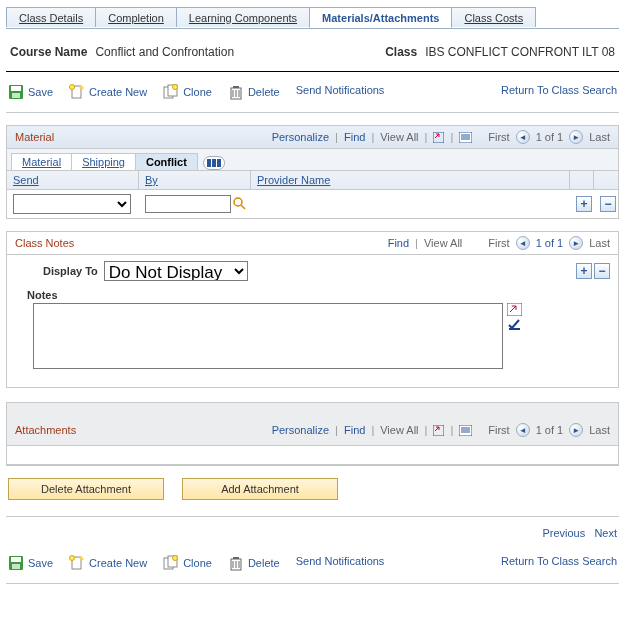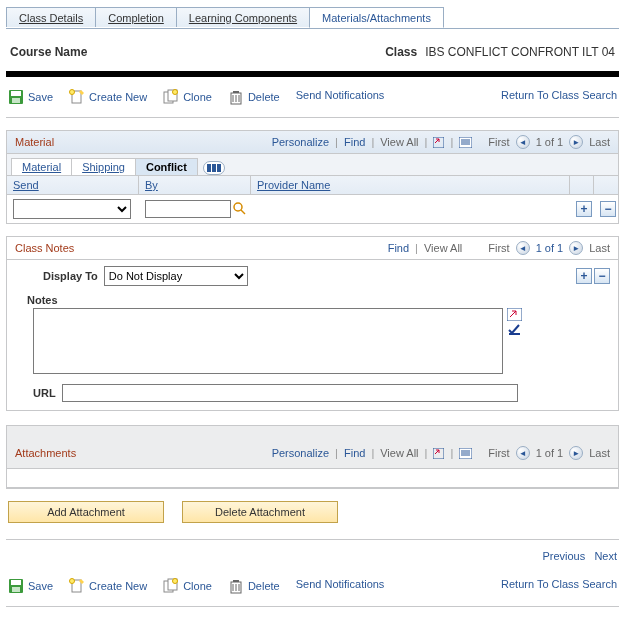--- a/index.html
+++ b/index.html
@@ -27,31 +27,31 @@
     background: linear-gradient(#f3f7fb,#e4edf6);
     padding: 4px 12px 3px;
     margin-right: -1px;
     cursor: pointer;
     position: relative;
   }
   .tab.active {
     background: #fff;
     border-bottom: 1px solid #fff;
     margin-bottom: -1px;
-    font-weight: normal;
+    font-weight: bold;
     color: #2b5797;
   }
   .tab span { text-decoration: underline; }
   .tab .nl { text-decoration: none; }
   
   
   .hdr-row {
     display: flex;
     padding: 16px 4px 12px;
-    border-bottom: 6px solid #000000;
+    border-bottom: 1px solid #000000;
     align-items: center;
     font-size: 12px;
   }
   .hdr-lbl { font-weight: bold; padding-right: 8px; }
   .hdr-val { }
   .hdr-spacer { flex: 1; }
   
   
   .toolbar {
     display: flex;
@@ -141,21 +141,21 @@
   .col-act { width:24px; text-align:center; text-decoration:none;}
   
   .grid-row {
     display:flex;
     align-items:center;
     padding:4px 0;
   }
   .grid-cell { padding:0 6px; }
   
   select, input[type=text], textarea {
-    font-family:inherit; font-size:11px;
+    font-family:inherit; font-size:17px;
     border:1px solid #7a7a7a; background:#fff;
   }
   select.type-sel { width:118px; height:20px; }
   input.by-inp { width:86px; height:18px; }
   
   .sq-btn {
     width:16px; height:16px; border:1px solid #7a9ac0;
     background:linear-gradient(#fff,#d7e5f3);
     display:inline-flex; align-items:center; justify-content:center;
     cursor:pointer; font-size:12px; color:#2b5797; font-weight:bold;
@@ -215,27 +215,29 @@
   .small-sq-icon { width:11px; height:11px; display:inline-block; vertical-align:middle;}
 </style>
 </head>
 <body>
 
 <div class="tabstrip">
   <div class="tab"><span>Class Details</span></div>
   <div class="tab"><span>Completion</span></div>
   <div class="tab"><span>Learning Components</span></div>
   <div class="tab active"><span class="nl">Materials/Attachments</span></div>
+  <div class="tab"><span>Class Costs</span></div>
 </div>
 
 <div class="hdr-row">
   <span class="hdr-lbl">Course Name</span>
+  <span class="hdr-val">Conflict and Confrontation</span>
   <span class="hdr-spacer"></span>
   <span class="hdr-lbl">Class</span>
-  <span class="hdr-val">IBS CONFLICT CONFRONT ILT 04</span>
+  <span class="hdr-val">IBS CONFLICT CONFRONT ILT 08</span>
 </div>
 
 <div class="toolbar">
   <a class="tb-btn">
     <span class="tb-icon">
       <svg width="16" height="16">
           <rect x="1" y="1" width="14" height="14" fill="#3c9a3c" rx="1"></rect>
           <rect x="3" y="2" width="10" height="5" fill="#fff"></rect>
           <rect x="4" y="9" width="8" height="5" fill="#c7e6c7"></rect>
         </svg>
@@ -383,24 +385,20 @@
       <svg width="15" height="13">
           <rect x="0" y="0" width="15" height="13" fill="#fff" stroke="#2b5797"></rect>
           <path d="M3 9 L9 3 M9 3 L9 7 M9 3 L5 3" stroke="#c03" fill="none"></path>
         </svg>
       <svg width="15" height="13">
           <path d="M2 7 L5 10 L12 2" stroke="#1a3d8f" stroke-width="2" fill="none"></path>
           <rect x="2" y="10" width="11" height="2" fill="#1a3d8f"></rect>
         </svg>
     </span>
   </div>
-  <div class="url-row">
-    <span class="ul">URL</span>
-    <input type="text" class="url-inp" value="" style="">
-  </div>
   <div style="height:8px;"></div>
 </div>
 
 <div class="att-panel">
   <div class="att-hdr">
     <span class="att-title">Attachments</span>
     <span class="spacer" style="flex:1;"></span>
     <span class="linkbar">
       <a>Personalize</a>
       <span class="sep">|</span>
@@ -426,22 +424,22 @@
       <span class="nav-btn">◄</span>
       <span style="color:#666;">1 of 1</span>
       <span class="nav-btn">►</span>
       <span style="color:#666;">Last</span>
     </span>
   </div>
   <div class="att-body"></div>
 </div>
 
 <div class="btn-row">
+  <div class="ybtn">Delete Attachment</div>
   <div class="ybtn">Add Attachment</div>
-  <div class="ybtn">Delete Attachment</div>
 </div>
 
 <hr class="sep-line">
 
 <div class="prevnext">
   <a>Previous</a>&nbsp;&nbsp;
   <a>Next</a>
 </div>
 
 <div class="toolbar">

